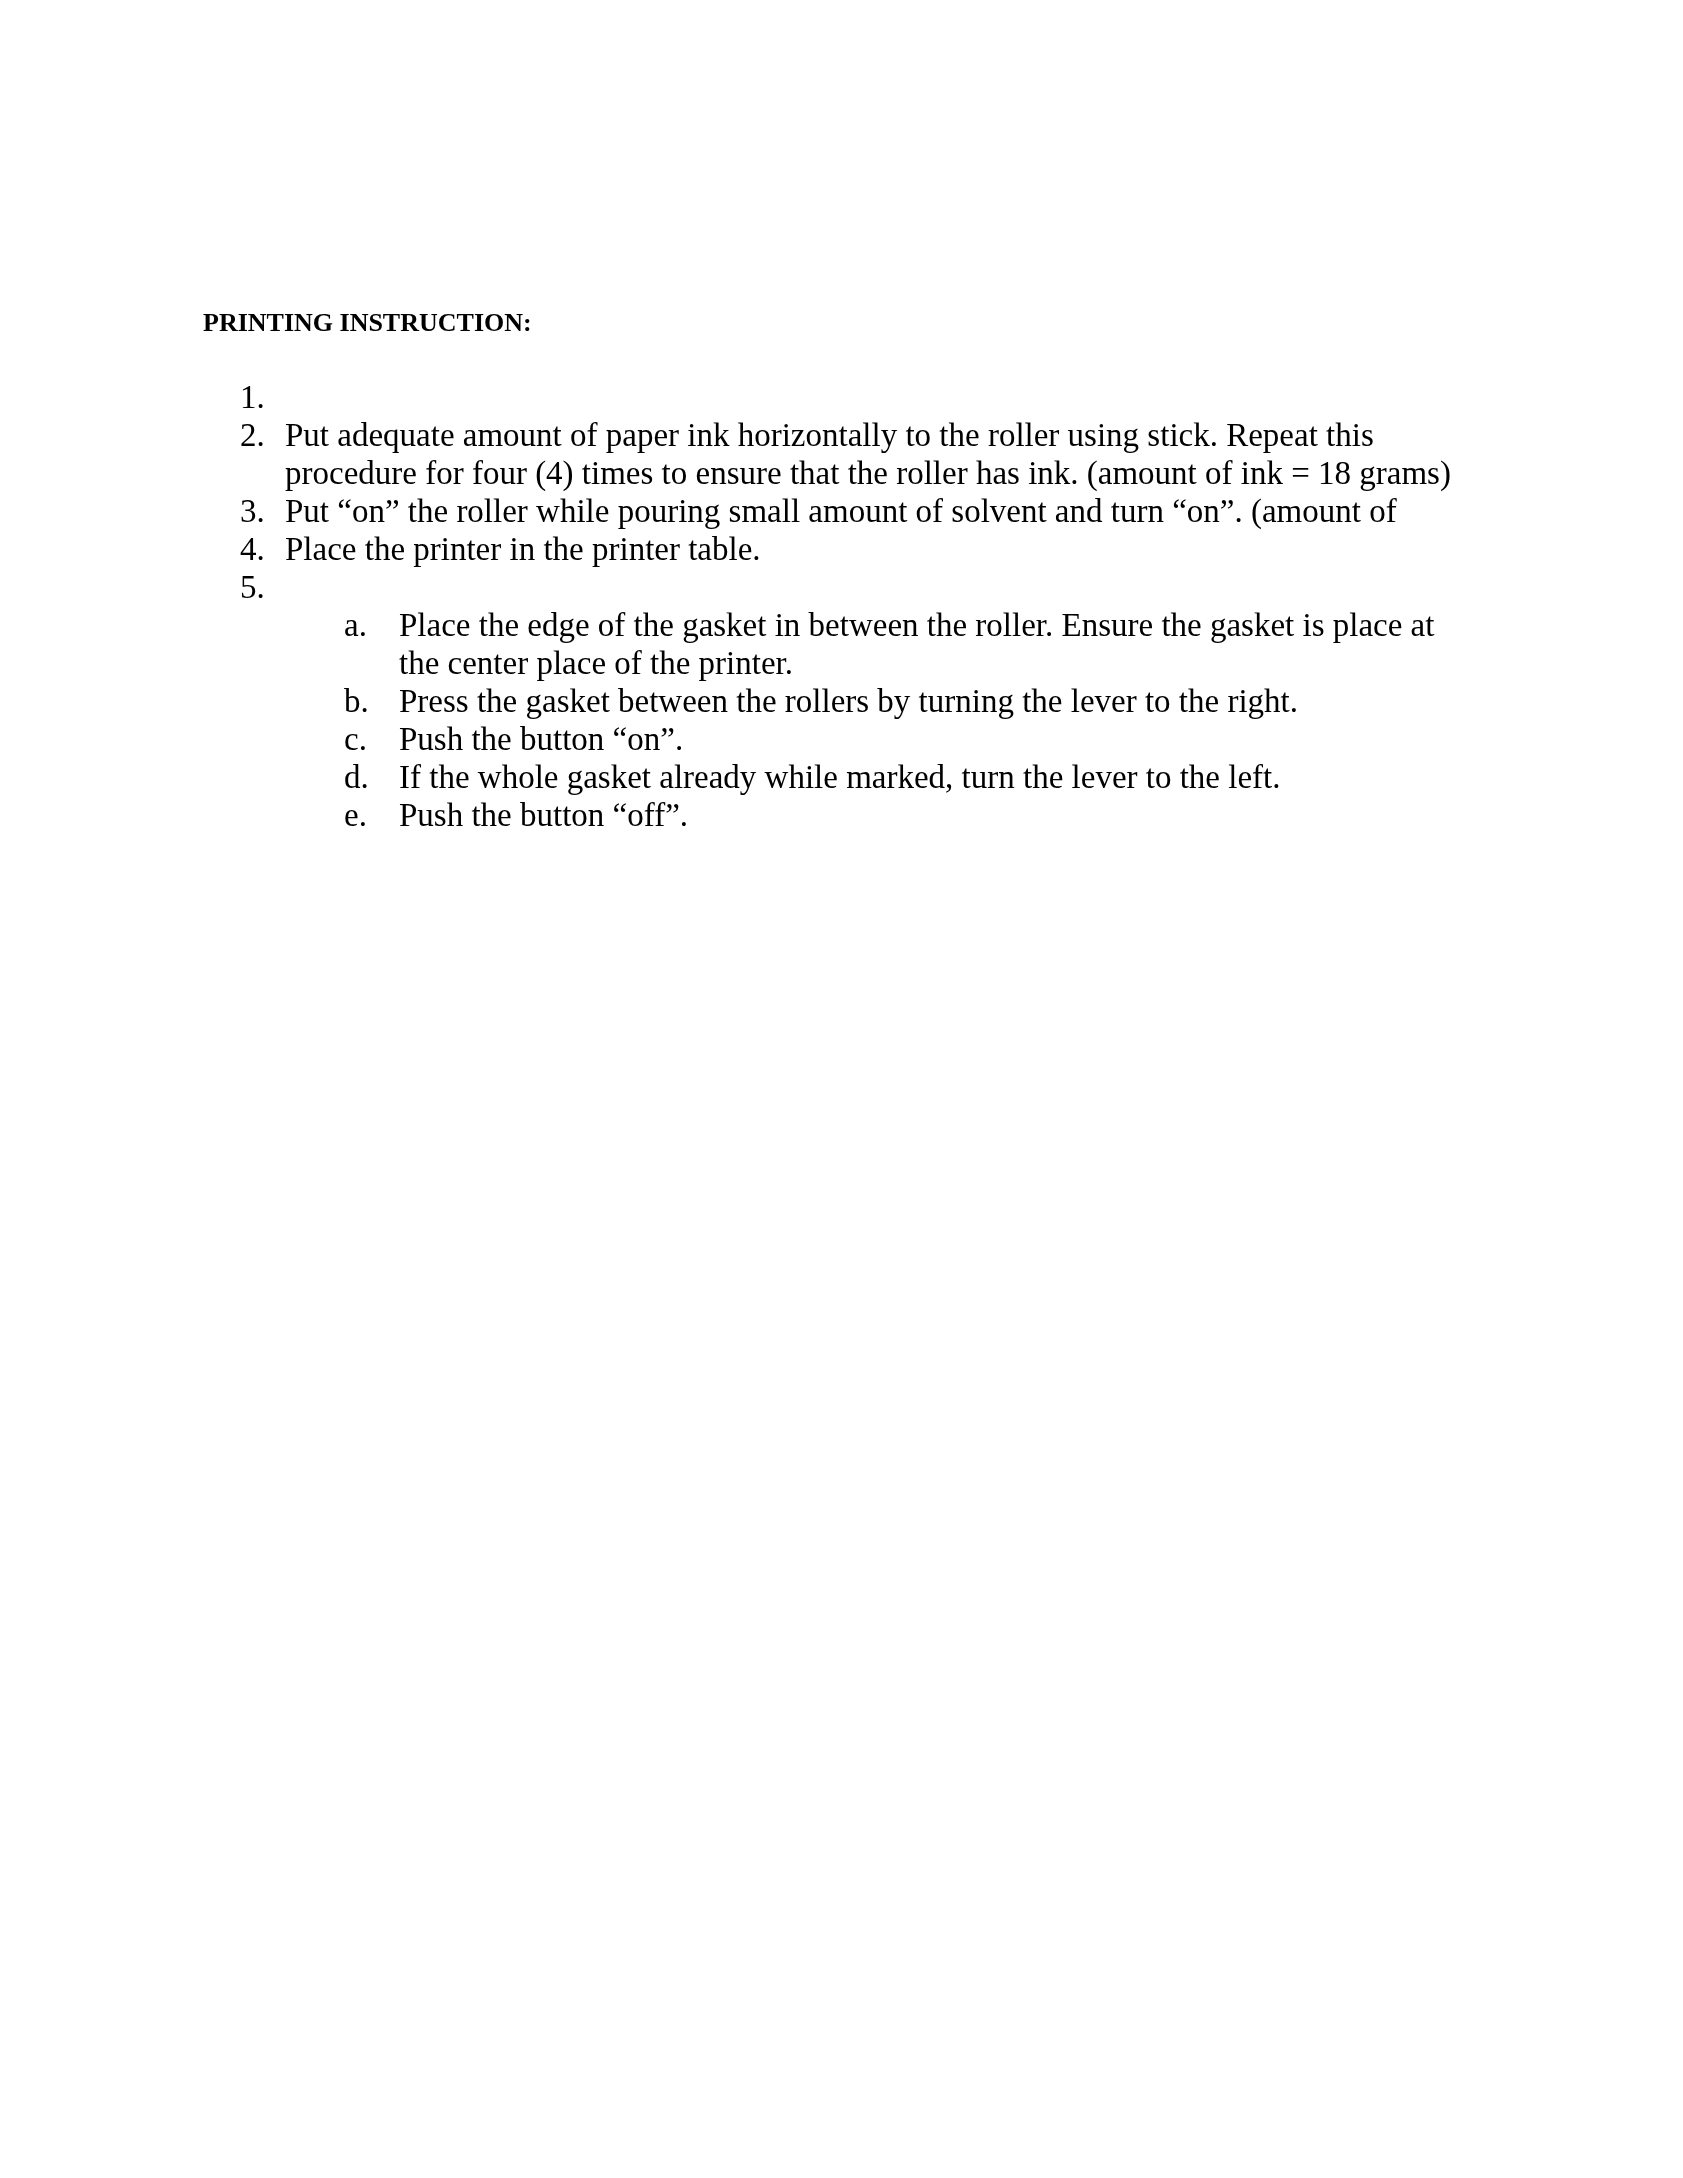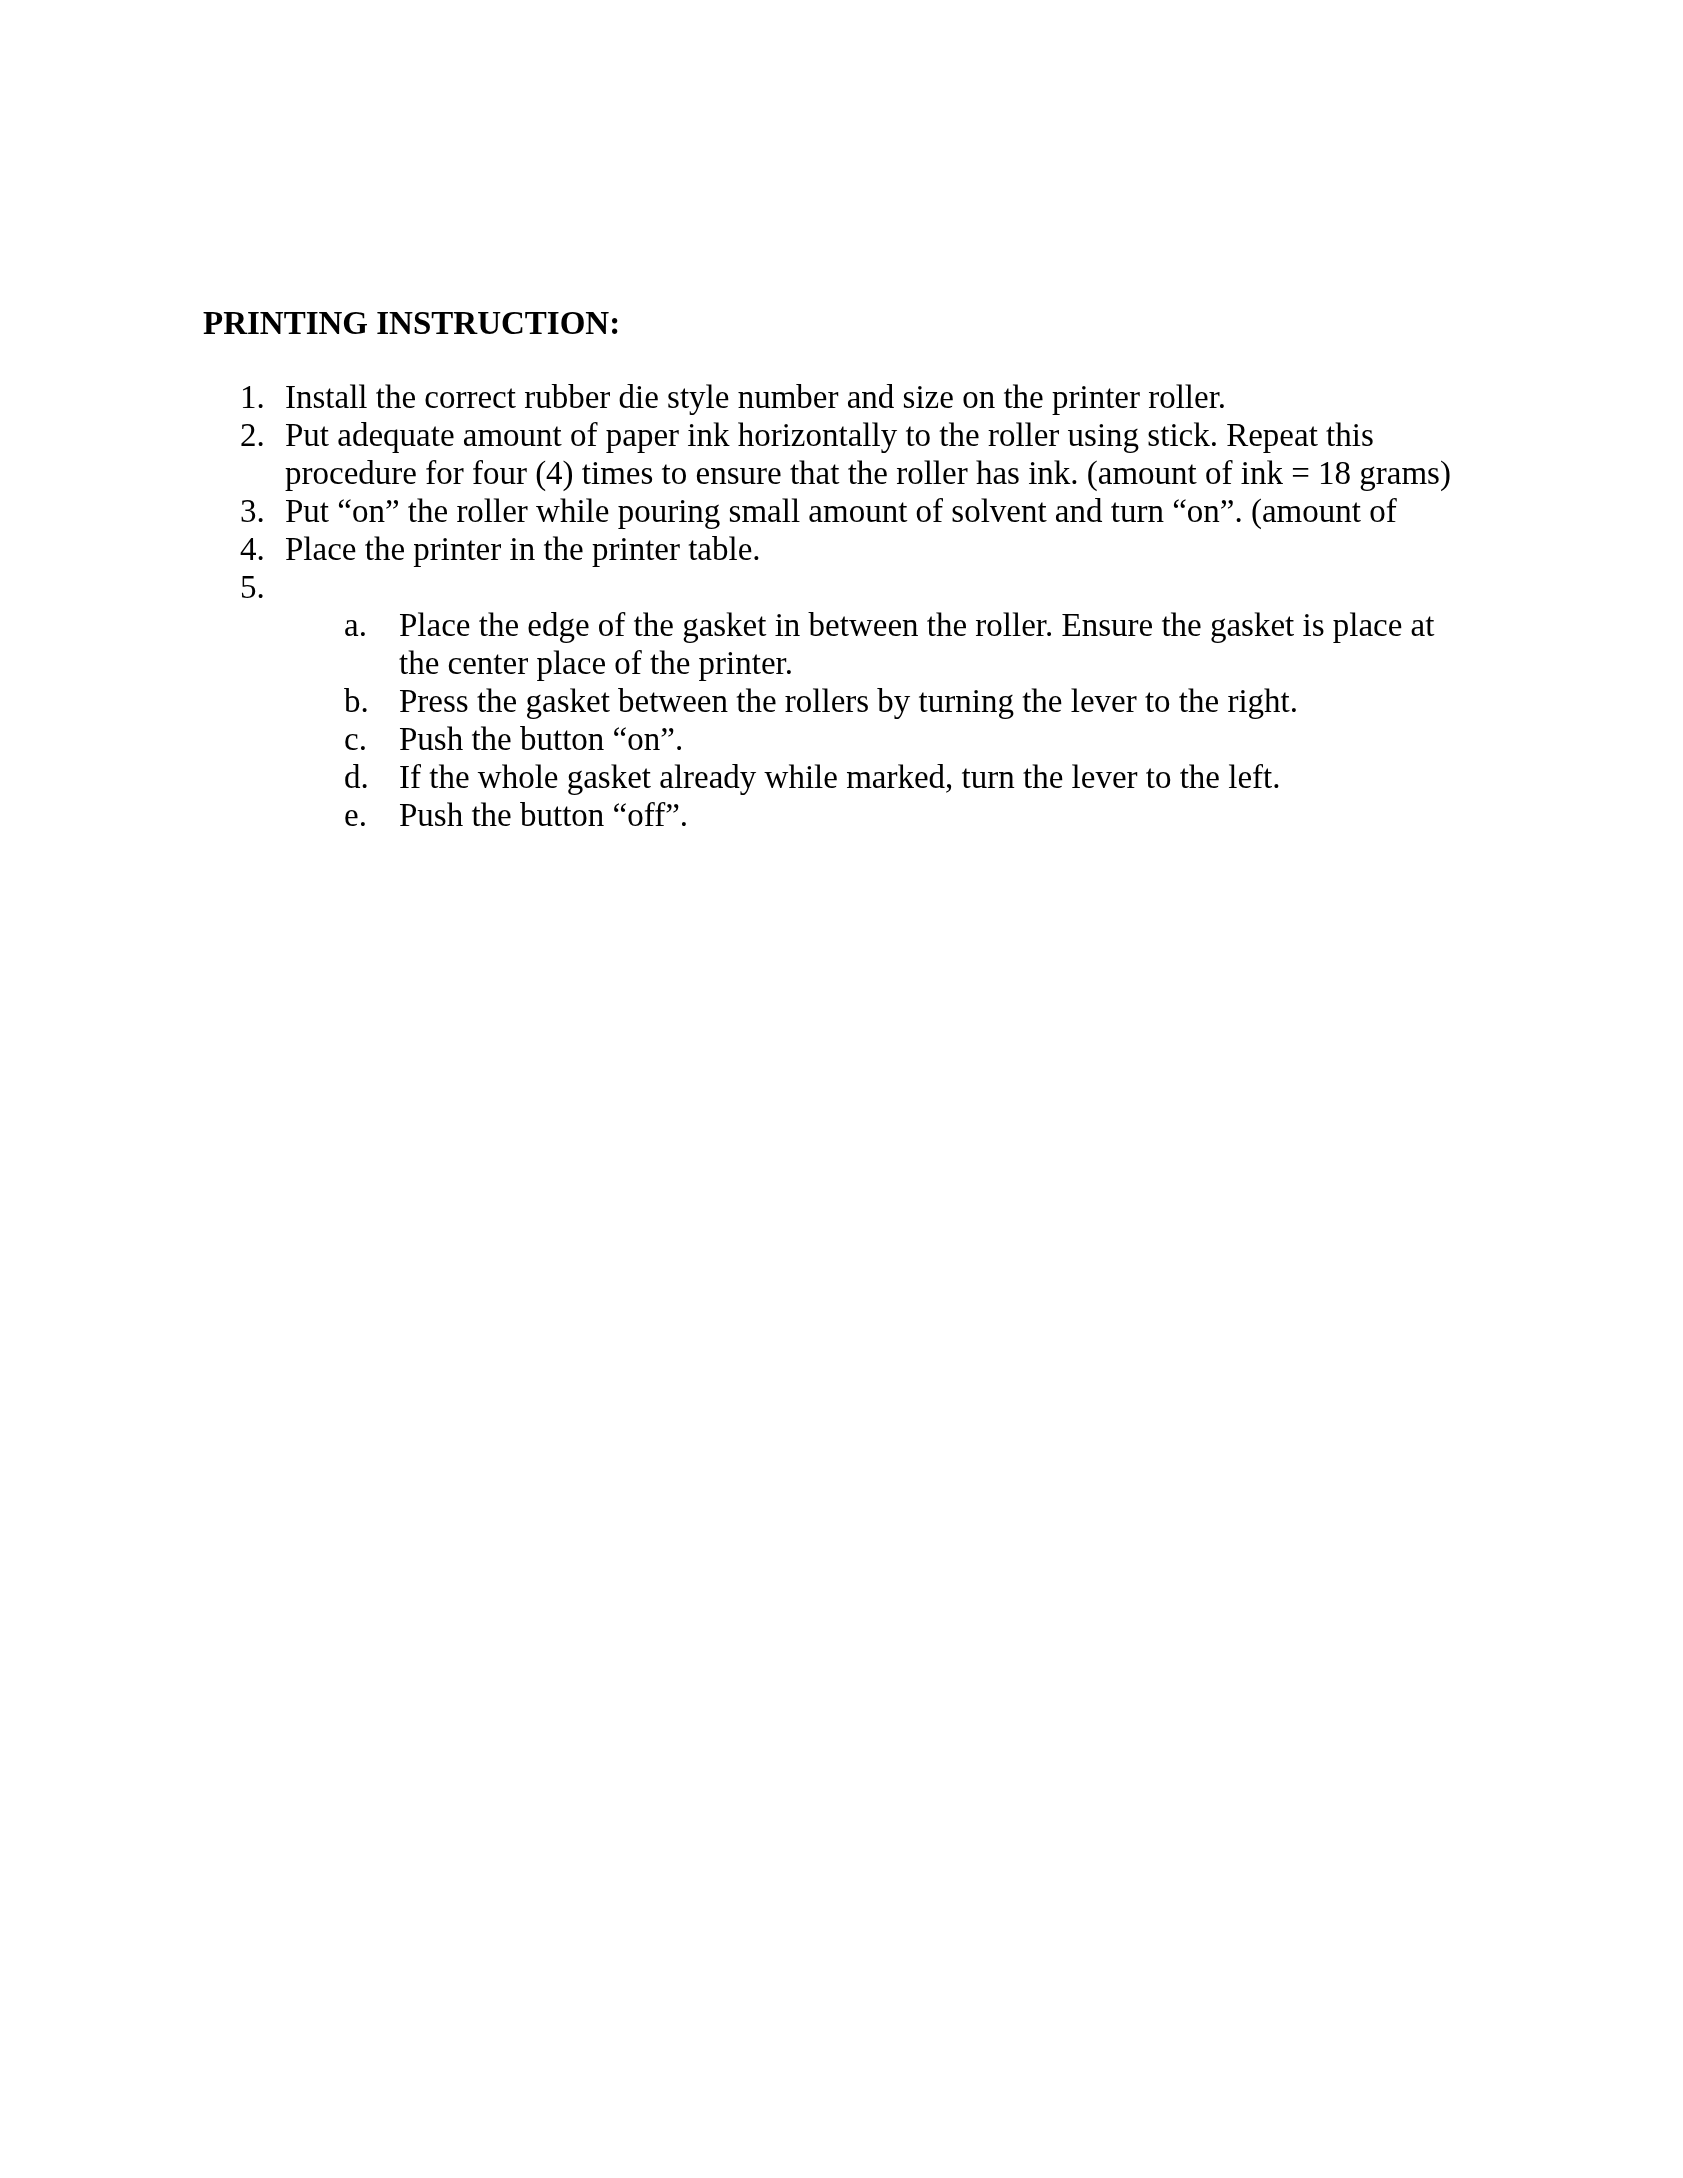--- a/index.html
+++ b/index.html
@@ -14,21 +14,21 @@
     background: #ffffff;
     color: #000000;
     font-family: "Liberation Serif", serif;
     overflow: hidden;
   }
   .doc-title {
     position: absolute;
     left: 203px;
     top: 304px;
     margin: 0;
-    font-size: 33px;
+    font-size: 26px;
     line-height: 38px;
     font-weight: bold;
     white-space: nowrap;
   }
   .instruction-list {
     position: absolute;
     left: 0;
     top: 378px;
     width: 1683px;
   }
@@ -58,23 +58,20 @@
   }
 </style>
 </head>
 <body>
 
 <div class="page">
   <h1 class="doc-title">PRINTING INSTRUCTION:</h1>
   <div class="instruction-list" id="instruction-list">
       <div class="li level1">
         <span class="marker">1.</span>
-        <span class="text">
-          <span class="line">Install the correct rubber die style number and size on the printer roller.</span>
-        </span>
       </div>
       <div class="li level1">
         <span class="marker">2.</span>
         <span class="text">
           <span class="line">Put adequate amount of paper ink horizontally to the roller using stick. Repeat this</span>
           <span class="line">procedure for four (4) times to ensure that the roller has ink. (amount of ink = 18 grams)</span>
         </span>
       </div>
       <div class="li level1">
         <span class="marker">3.</span>

